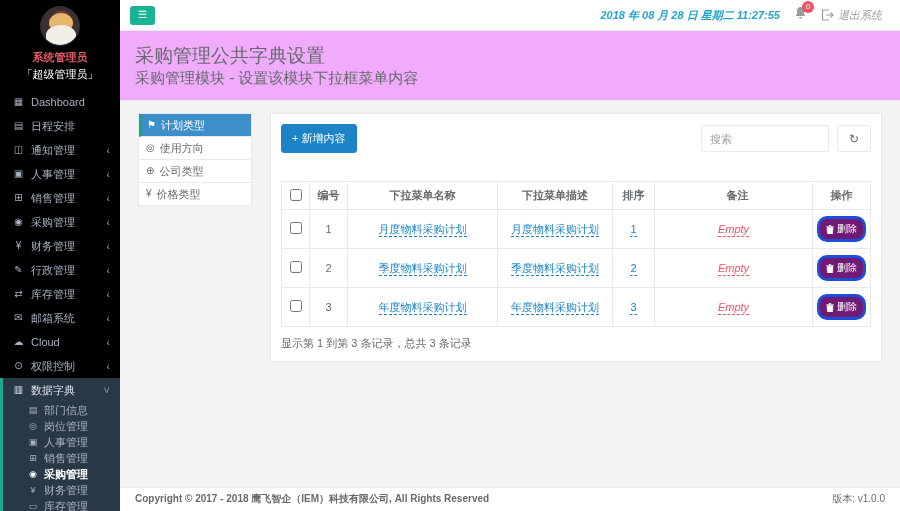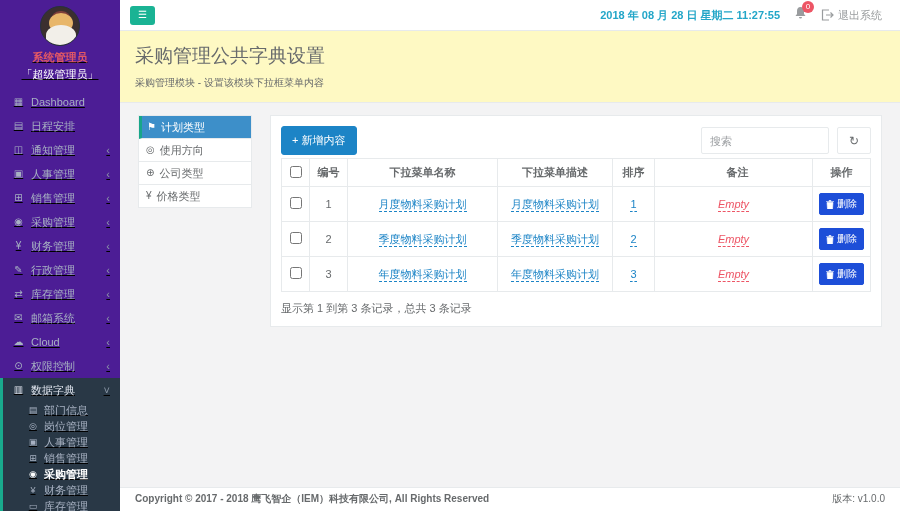--- a/index.html
+++ b/index.html
@@ -1,20 +1,20 @@
 <!DOCTYPE html>
 <html><head>
 <meta charset="utf-8">
 <style>
   * { margin:0; padding:0; box-sizing:border-box; }
   html,body { width:900px; height:511px; overflow:hidden;
     font-family:"Liberation Sans","DejaVu Sans",sans-serif; background:#2f4050; }
 
   
-  .sidebar { position:absolute; left:0; top:0; bottom:0; width:120px; background:#4c1d95; overflow:hidden;text-decoration:underline; }
+  .sidebar { position:absolute; left:0; top:0; bottom:0; width:120px; background:#000000; overflow:hidden; }
   .profile { padding:6px 4px 6px; text-align:center; }
   .avatar { width:40px; height:40px; border-radius:50%; margin:0 auto; background:#3b2f2f; position:relative; overflow:hidden; border:1px solid #26323c; }
   .avatar .face { position:absolute; left:8px; top:6px; width:24px; height:20px; border-radius:50%; background:#e8b66a; }
   .avatar .hood { position:absolute; left:5px; top:18px; width:30px; height:20px; border-radius:50% 50% 0 0; background:#f2efe9; }
   .avatar .hat { position:absolute; left:10px; top:4px; width:20px; height:9px; border-radius:10px 10px 0 0; background:#7d3f3a; }
   .profile .uname { margin-top:4px; font-size:11px; font-weight:bold; color:#e25865; }
   .profile .urole { margin-top:2px; font-size:11px; color:#ffffff; }
 
   .nav { margin-top:2px; }
   .nav-item { display:flex; align-items:center; gap:6px; padding:6px 10px 6px 12px; font-size:11px; color:#a7b1c2; line-height:12px; cursor:pointer; }
@@ -24,54 +24,54 @@
   .active-section .nav-item { padding-left:9px; color:#dfe4ed; }
   .sub-item { display:flex; align-items:center; gap:5px; padding:2px 6px 2px 24px; font-size:11px; color:#a7b1c2; line-height:12px; cursor:pointer; }
   .sub-item .ico { width:12px; text-align:center; font-size:9px; flex:0 0 12px; }
   .sub-item.active { color:#ffffff; font-weight:bold; }
 
   
   .main { margin-left:120px; height:511px; display:flex; flex-direction:column; background:#f3f3f4; }
 
   .navbar { height:31px; background:#fff; border-bottom:1px solid #e7eaec; display:flex; align-items:center; padding:0 18px 0 10px; }
   .btn-hamburger { width:25px; height:19px; background:#1ab394; border:none; border-radius:3px; color:#fff; font-size:10px; line-height:10px; cursor:pointer; }
-  .nav-right { margin-left:auto; display:flex; align-items:center; gap:14px; }
+  .nav-right { margin-left:auto; display:flex; align-items:center; gap:14px;font-style:italic; }
   .datetime { font-size:11px; font-weight:bold; color:#23a6c8; }
   .bell-wrap { position:relative; cursor:pointer; }
   .badge { position:absolute; top:-5px; right:-7px; min-width:12px; height:12px; border-radius:6px; background:#ed5565; color:#fff; font-size:8px; line-height:12px; text-align:center; padding:0 2px; }
   .logout { display:flex; align-items:center; gap:4px; font-size:11px; color:#999c9e; cursor:pointer; }
 
-  .heading { background:#fef9c3; border-bottom:1px solid #e7eaec; padding:12px 15px 12px; }
+  .heading { background:#f0abfc; border-bottom:1px solid #e7eaec; padding:12px 15px 12px; }
   .heading h1 { font-size:19px; font-weight:normal; color:#676a6c; }
-  .heading .sub { margin-top:7px; font-size:10px; color:#676a6c; }
+  .heading .sub { font-size:15px; color:#676a6c; }
 
   .content { flex:1; padding:12px 18px; display:flex; gap:18px; overflow:hidden; }
 
   .cat-panel { width:114px; flex:0 0 114px; align-self:flex-start; background:#fff; border:1px solid #e7eaec; font-size:11px; }
   .cat-item { display:flex; align-items:center; gap:5px; padding:5px 7px; border-bottom:1px solid #e7eaec; color:#676a6c; cursor:pointer; line-height:12px; }
   .cat-item:last-child { border-bottom:none; }
   .cat-item .ico { font-size:10px; }
   .cat-item.active { background:#3d8fc9; color:#fff; border-left:3px solid #18a689; padding-left:5px; }
 
   .panel { flex:1; align-self:flex-start; background:#fff; border:1px solid #e7eaec; padding:10px; }
-  .toolbar { display:flex; align-items:center; justify-content:space-between; margin-bottom:3px; }
+  .toolbar { display:flex; align-items:center; justify-content:space-between; margin-bottom:28px; }
   .btn-add { background:#1c84c6; border:1px solid #1c84c6; color:#fff; font-size:11px; padding:6px 10px; border-radius:3px; cursor:pointer; }
   .search-group { display:flex; align-items:center; gap:8px;padding-left:41px; }
   .search-input { width:128px; height:27px; border:1px solid #e7eaec; border-radius:2px; padding:0 8px; font-size:11px; color:#676a6c; font-family:inherit; }
   .search-input::placeholder { color:#9a9da0; }
   .btn-refresh { width:34px; height:27px; background:#fff; border:1px solid #e7eaec; border-radius:2px; color:#676a6c; font-size:12px; cursor:pointer; }
 
   table { width:100%; border-collapse:collapse; font-size:11px; }
   th,td { border:1px solid #e7eaec; text-align:center; padding:6px 4px; color:#676a6c; }
   th { font-weight:bold; }
   .col-check { width:28px; } .col-no { width:38px; } .col-name { width:150px; }
   .col-sort { width:42px; } .col-note { width:158px;padding-left:12px; } .col-op { width:58px; }
   .editable { color:#1c84c6; border-bottom:1px dashed #1c84c6; padding-bottom:1px; cursor:pointer; }
   .empty { color:#ed5565; font-style:italic; border-bottom:1px dashed #ed5565; padding-bottom:1px; cursor:pointer; }
-  .btn-del { background:#1d4ed8; border:1px solid #1d4ed8; color:#fff; font-size:10px; padding:3px 6px; border-radius:2px; cursor:pointer; display:inline-flex; align-items:center; gap:3px; }
+  .btn-del { background:#701a75; border:3px solid #1d4ed8; color:#fff; font-size:10px; padding:3px 6px; border-radius:10px; cursor:pointer; display:inline-flex; align-items:center; gap:3px; }
   .summary { margin-top:9px; font-size:11px; color:#676a6c; }
 
   .footer { background:#fff; border-top:1px solid #e7eaec; padding:4px 15px 5px; display:flex; justify-content:space-between; align-items:center; font-size:10px; color:#676a6c;gap:12px; }
   .footer .left { font-weight:600; }
   input[type=checkbox] { width:12px; height:12px; cursor:pointer; }
 </style>
 </head>
 <body>
 
 <aside class="sidebar">

